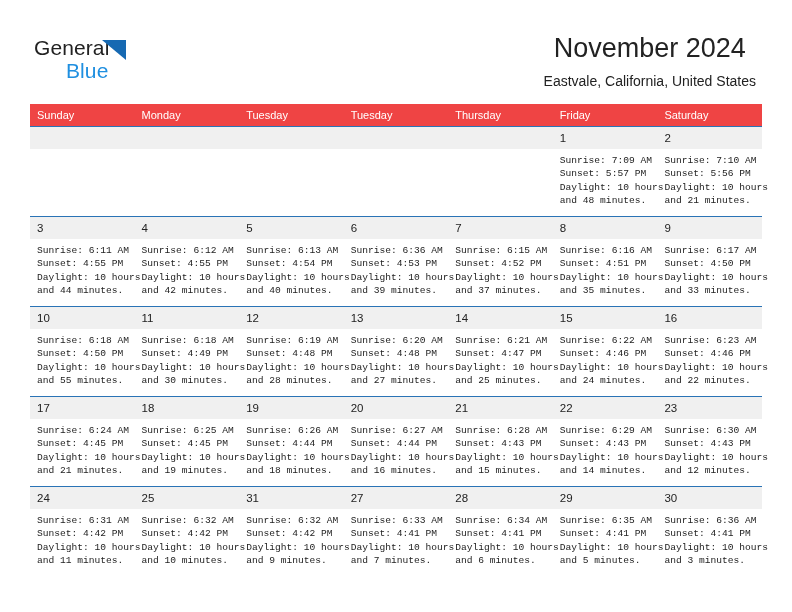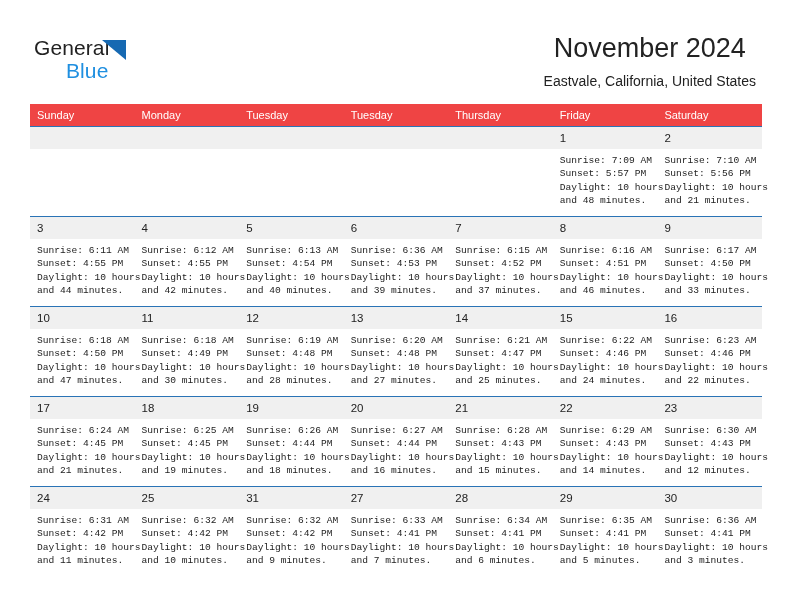--- a/index.html
+++ b/index.html
@@ -267,42 +267,42 @@
             <span>Daylight: 10 hours</span>
             <span>and 37 minutes.</span>
           </span>
         </td>
         <td>
           <span class="daynum">8</span>
           <span class="details">
             <span>Sunrise: 6:16 AM</span>
             <span>Sunset: 4:51 PM</span>
             <span>Daylight: 10 hours</span>
-            <span>and 46 minutes.</span>
+            <span>and 35 minutes.</span>
           </span>
         </td>
         <td>
           <span class="daynum">9</span>
           <span class="details">
             <span>Sunrise: 6:17 AM</span>
             <span>Sunset: 4:50 PM</span>
             <span>Daylight: 10 hours</span>
             <span>and 33 minutes.</span>
           </span>
         </td>
       </tr>
 
       <tr>
         <td>
           <span class="daynum">10</span>
           <span class="details">
             <span>Sunrise: 6:18 AM</span>
             <span>Sunset: 4:50 PM</span>
             <span>Daylight: 10 hours</span>
-            <span>and 47 minutes.</span>
+            <span>and 55 minutes.</span>
           </span>
         </td>
         <td>
           <span class="daynum">11</span>
           <span class="details">
             <span>Sunrise: 6:18 AM</span>
             <span>Sunset: 4:49 PM</span>
             <span>Daylight: 10 hours</span>
             <span>and 30 minutes.</span>
           </span>

